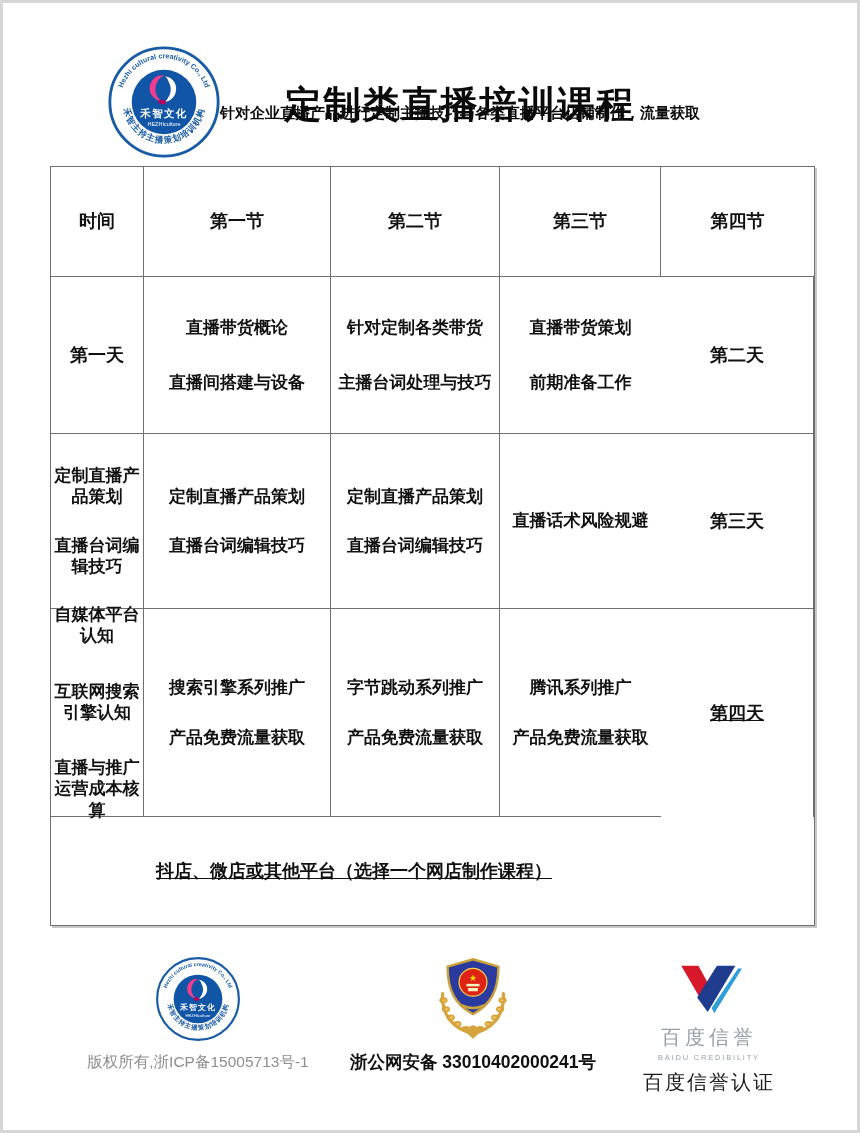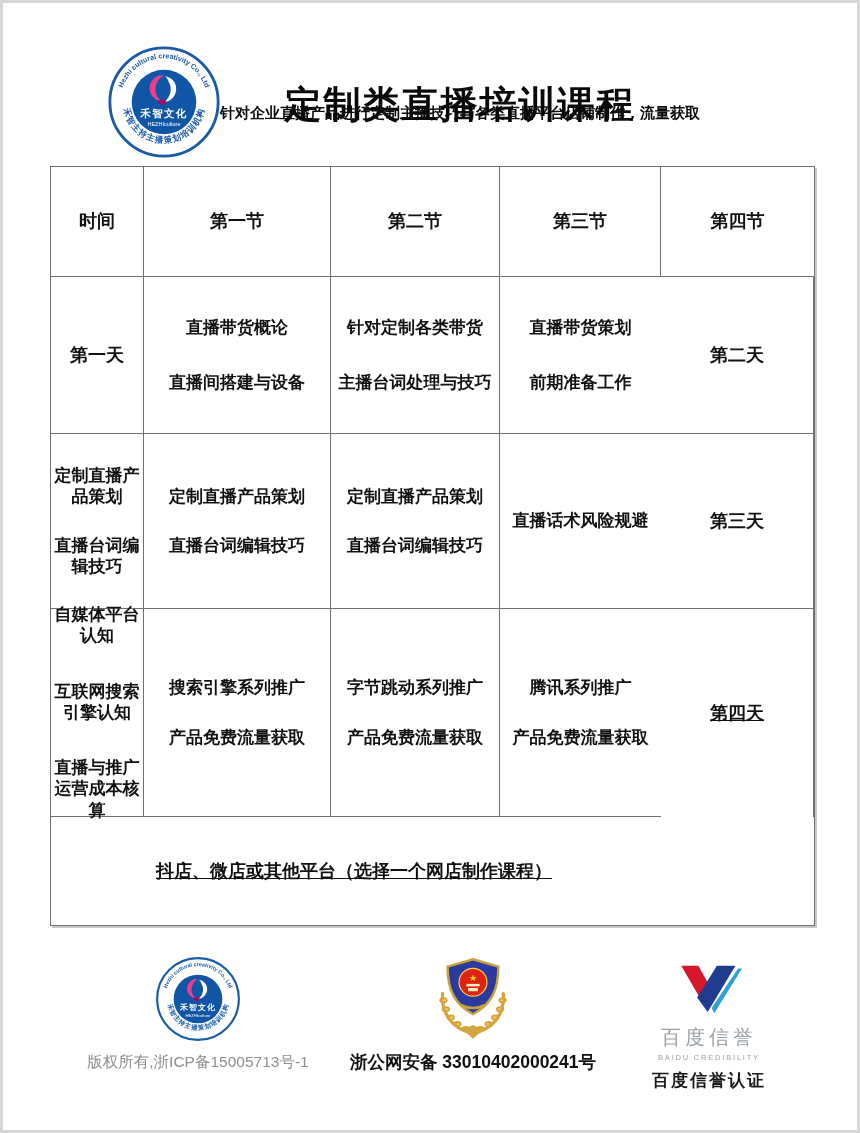--- a/index.html
+++ b/index.html
@@ -31,21 +31,21 @@
   .cell.merged{grid-column:2/6;align-items:flex-start;padding-left:12px;font-size:18px;}
 
   
   .f-left{position:absolute;left:60px;top:953px;width:270px;text-align:center;}
   .f-mid{position:absolute;left:330px;top:951px;width:280px;text-align:center;}
   .f-right{position:absolute;left:628px;top:960px;width:156px;text-align:center;}
   .copyright{margin:6px 0 16px 0;font-size:15.5px;color:#8e8e8e;}
   .police-txt{margin:6px 0 0 0;font-size:17.5px;font-weight:bold;color:#101010;}
   .baidu-cn{margin:4px 0 0 0;font-size:20px;letter-spacing:4px;color:#99a1a8;}
   .baidu-en{margin:2px 0 0 0;font-size:7.5px;letter-spacing:1.8px;color:#99a1a8;}
-  .baidu-cert{margin:7px 0 14px 0;font-size:17px;font-weight:bold;letter-spacing:2px;color:#1a1a1a;}
+  .baidu-cert{margin:7px 0 14px 0;font-size:20px;font-weight:normal;letter-spacing:2px;color:#1a1a1a;}
 </style>
 </head>
 <body>
 
 <div class="page">
 
   <div class="hdr-badge">
     <svg width="114" height="114" viewBox="0 0 120 120">
       <circle cx="60" cy="60" r="57" fill="#ffffff" stroke="#1a5ba6" stroke-width="3"></circle>
       <defs>

